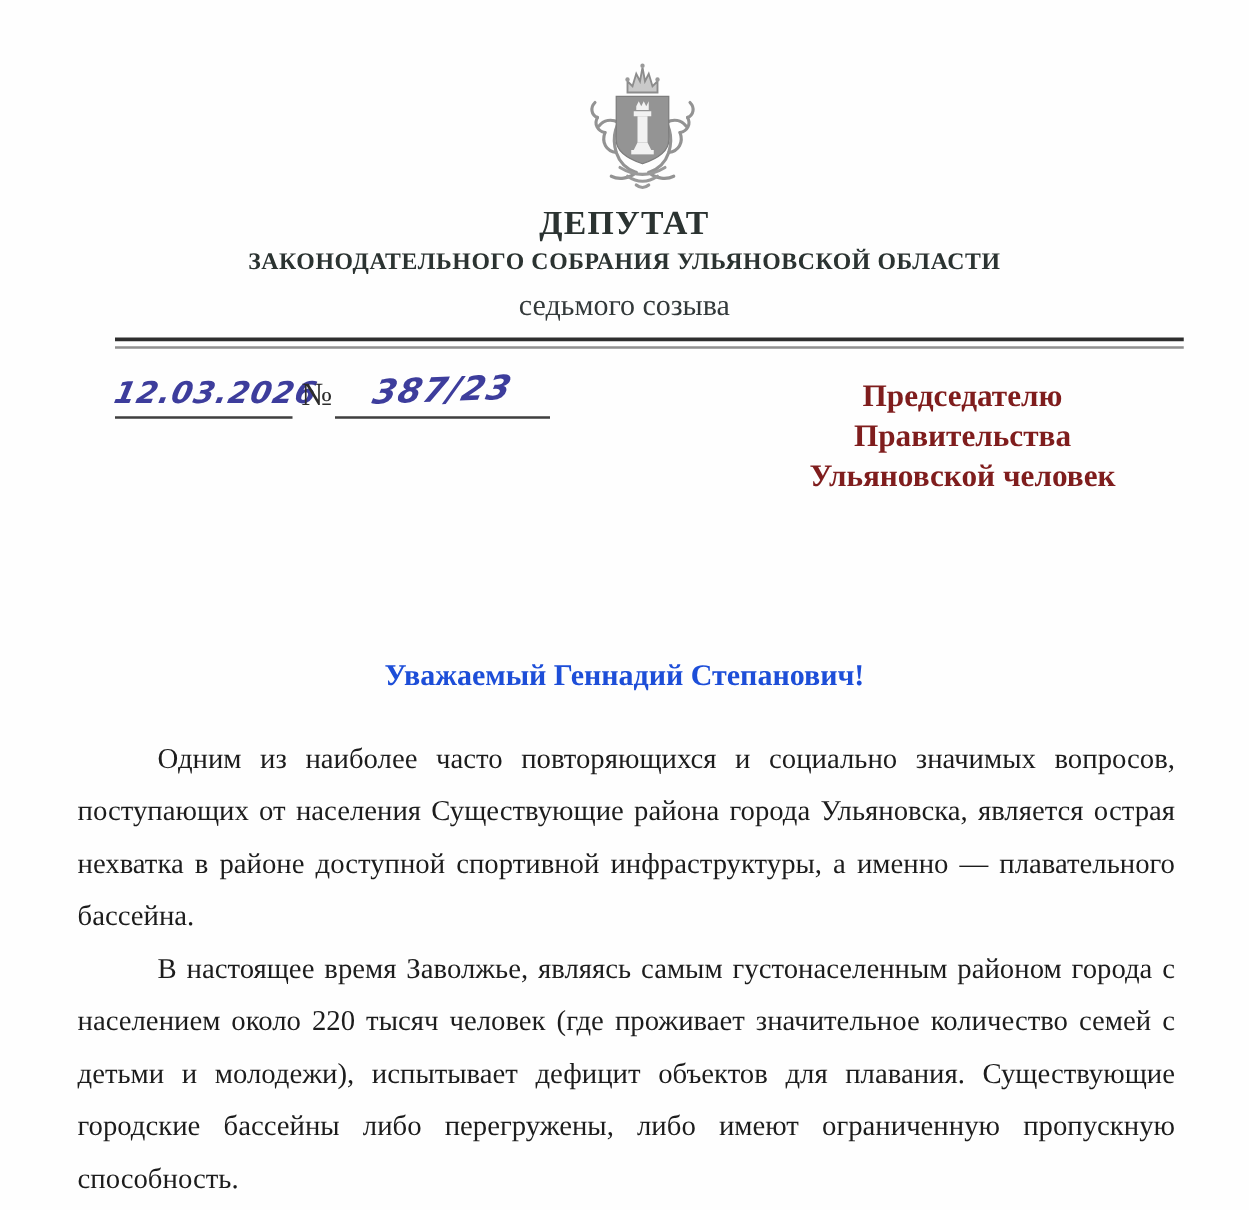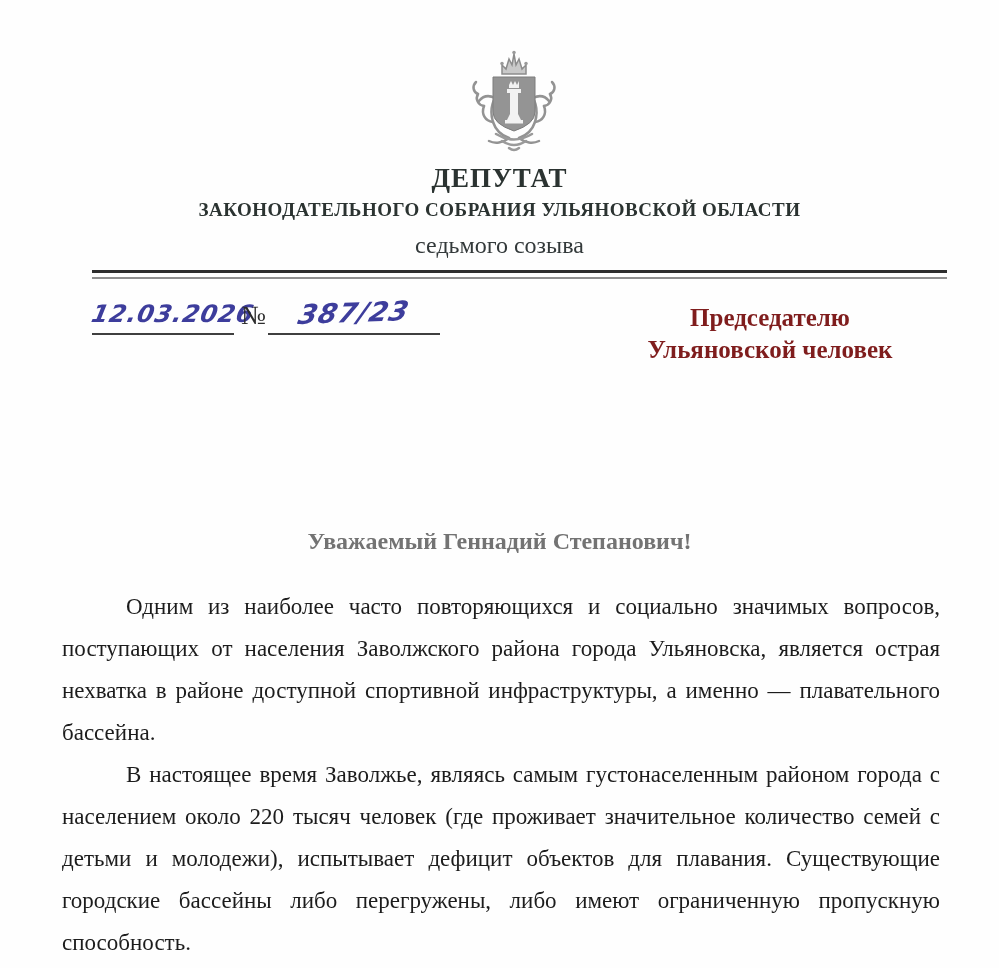--- a/index.html
+++ b/index.html
@@ -44,21 +44,21 @@
   .hw-date{font-size:24px;line-height:36px;}
   .hw-num{font-size:27px;line-height:34px;transform:skewX(-14deg) rotate(-2deg);}
 
   
   .addressee{position:absolute;left:620px;top:302px;width:300px;text-align:center;
              font-weight:bold;font-size:25px;line-height:32px;color:#7f1d1d;}
   .addressee-name{margin-top:17px;font-weight:bold;font-size:25px;}
 
   
   .salutation{position:absolute;left:0;top:528px;width:999px;text-align:center;
-              font-weight:bold;font-size:24px;color:#737373;}
+              font-weight:bold;font-size:24px;color:#1d4ed8;}
 
   
   .letter-body{position:absolute;left:62px;top:586px;width:878px;
                font-size:23px;line-height:42px;text-align:justify;color:#1c1c1c;}
   .letter-body p{margin:0;text-indent:64px;word-spacing:2px;}
 </style>
 </head>
 <body>
 
 <div class="page">
@@ -129,23 +129,24 @@
   <div class="ref-date">
     <span class="handwriting hw-date">12.03.2026</span>
   </div>
   <div class="ref-no">№</div>
   <div class="ref-num">
     <span class="handwriting hw-num">387/23</span>
   </div>
 
   <div class="addressee">
     <div>Председателю</div>
+    <div>Правительства</div>
     <div>Ульяновской человек</div>
   </div>
 
   <div class="salutation">Уважаемый Геннадий Степанович!</div>
 
   <div class="letter-body">
-    <p>Одним из наиболее часто повторяющихся и социально значимых вопросов, поступающих от населения Заволжского района города Ульяновска, является острая нехватка в районе доступной спортивной инфраструктуры, а именно — плавательного бассейна.</p>
+    <p>Одним из наиболее часто повторяющихся и социально значимых вопросов, поступающих от населения Существующие района города Ульяновска, является острая нехватка в районе доступной спортивной инфраструктуры, а именно — плавательного бассейна.</p>
     <p>В настоящее время Заволжье, являясь самым густонаселенным районом города с населением около 220 тысяч человек (где проживает значительное количество семей с детьми и молодежи), испытывает дефицит объектов для плавания. Существующие городские бассейны либо перегружены, либо имеют ограниченную пропускную способность.</p>
   </div>
 
 </div>
 
 </body></html>

